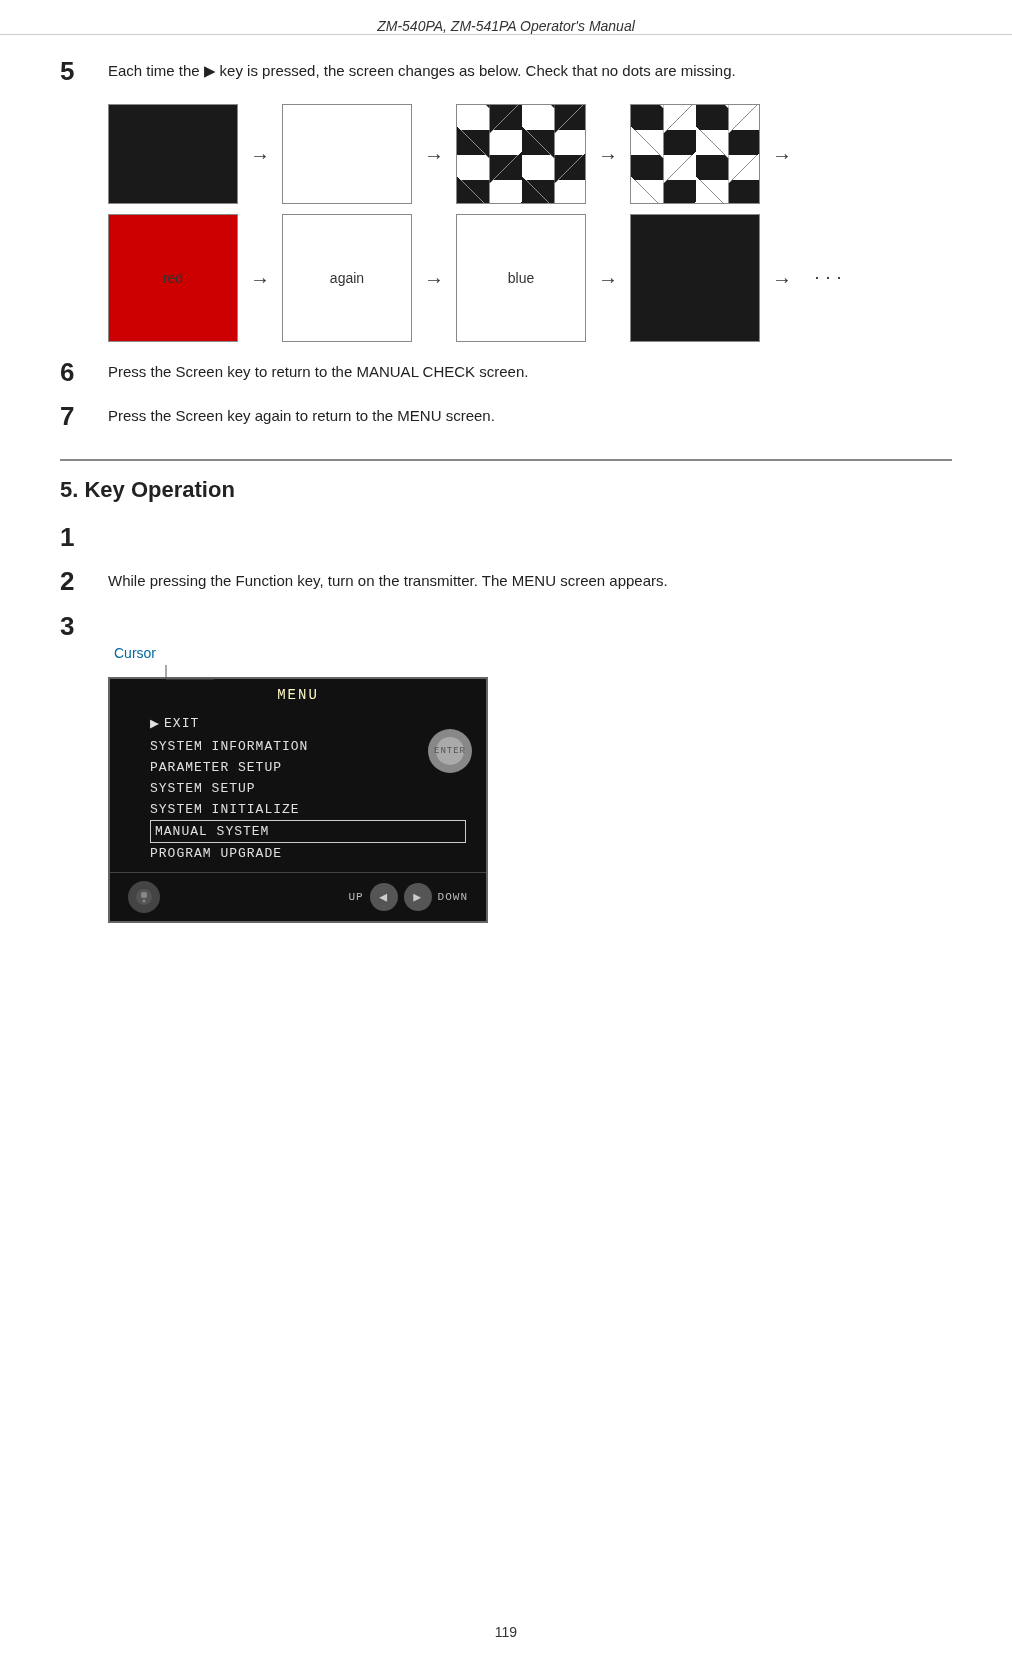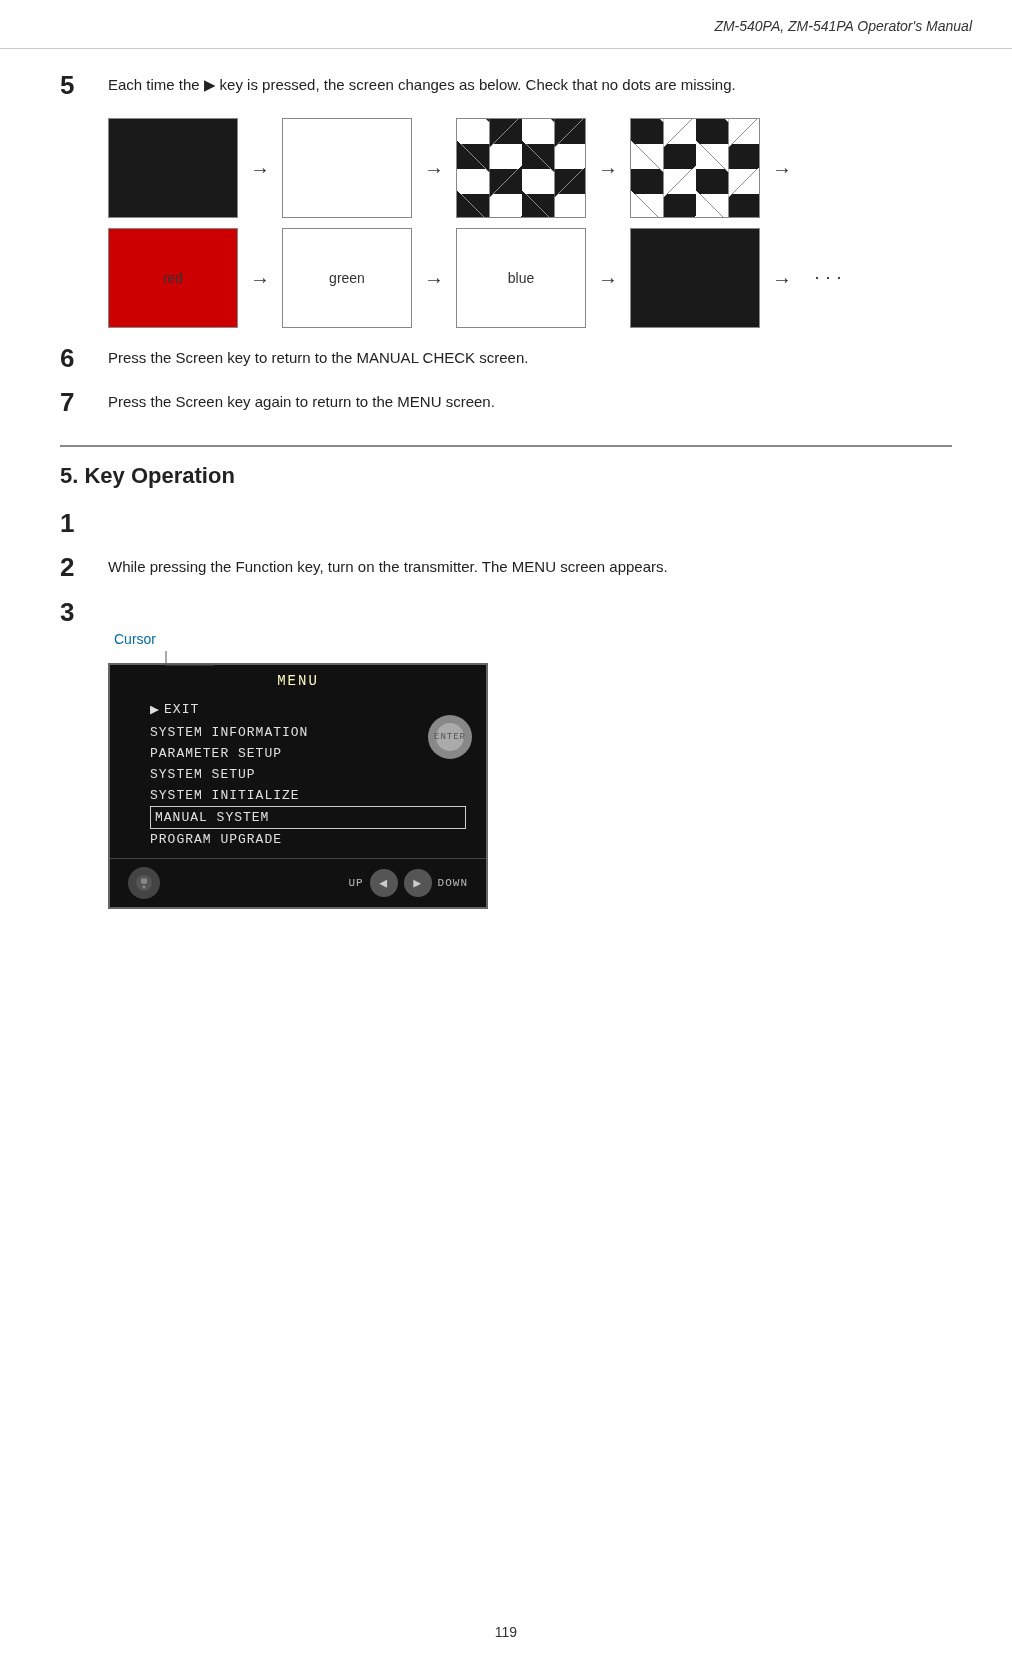--- a/index.html
+++ b/index.html
@@ -8,22 +8,22 @@
       min-height: 1656px;
       background: #fff;
       font-family: Arial, sans-serif;
       font-size: 15px;
       color: #222;
       position: relative;
     }
 
     
     .page-header {
-      text-align: right;
-      padding: 18px 40px 14px 40px;
+      text-align: center;
+      padding: 18px 40px 0 40px;
       font-style: italic;
       font-size: 14px;
       color: #333;
       border-bottom: 1px solid #ccc;
     }
 
     
     .content {
       padding: 24px 60px 0 60px;
     }
@@ -93,21 +93,21 @@
         linear-gradient(45deg, transparent 75%, #fff 75%),
         linear-gradient(-45deg, transparent 75%, #fff 75%);
       background-size: 65px 50px;
       background-position: 0 0, 0 25px, 32.5px -25px, -32.5px 0px;
       background-color: #1a1a1a;
     }
 
     
     .box-labeled {
       width: 130px;
-      height: 100px;
+      height: 128px;
       border: 1.5px solid #888;
       display: flex;
       align-items: center;
       justify-content: center;
       flex-shrink: 0;
     }
     .box-red { background: #cc0000; }
     .box-green-white { background: #fff; }
     .box-blue-white { background: #fff; }
     .box-dark { background: #1a1a1a; }
@@ -265,21 +265,21 @@
       <div class="pattern-box box-checker-b"></div>
       <span class="pattern-arrow">→</span>
     </div>
 
     <div class="pattern-row">
       <div class="box-labeled box-red">
         <span class="box-label">red</span>
       </div>
       <span class="pattern-arrow">→</span>
       <div class="box-labeled box-green-white">
-        <span class="box-label">green</span>
+        <span class="box-label">again</span>
       </div>
       <span class="pattern-arrow">→</span>
       <div class="box-labeled box-blue-white">
         <span class="box-label">blue</span>
       </div>
       <span class="pattern-arrow">→</span>
       <div class="box-labeled box-dark"></div>
       <span class="pattern-arrow">→</span>
       <span class="pattern-dots">· · ·</span>
     </div>

